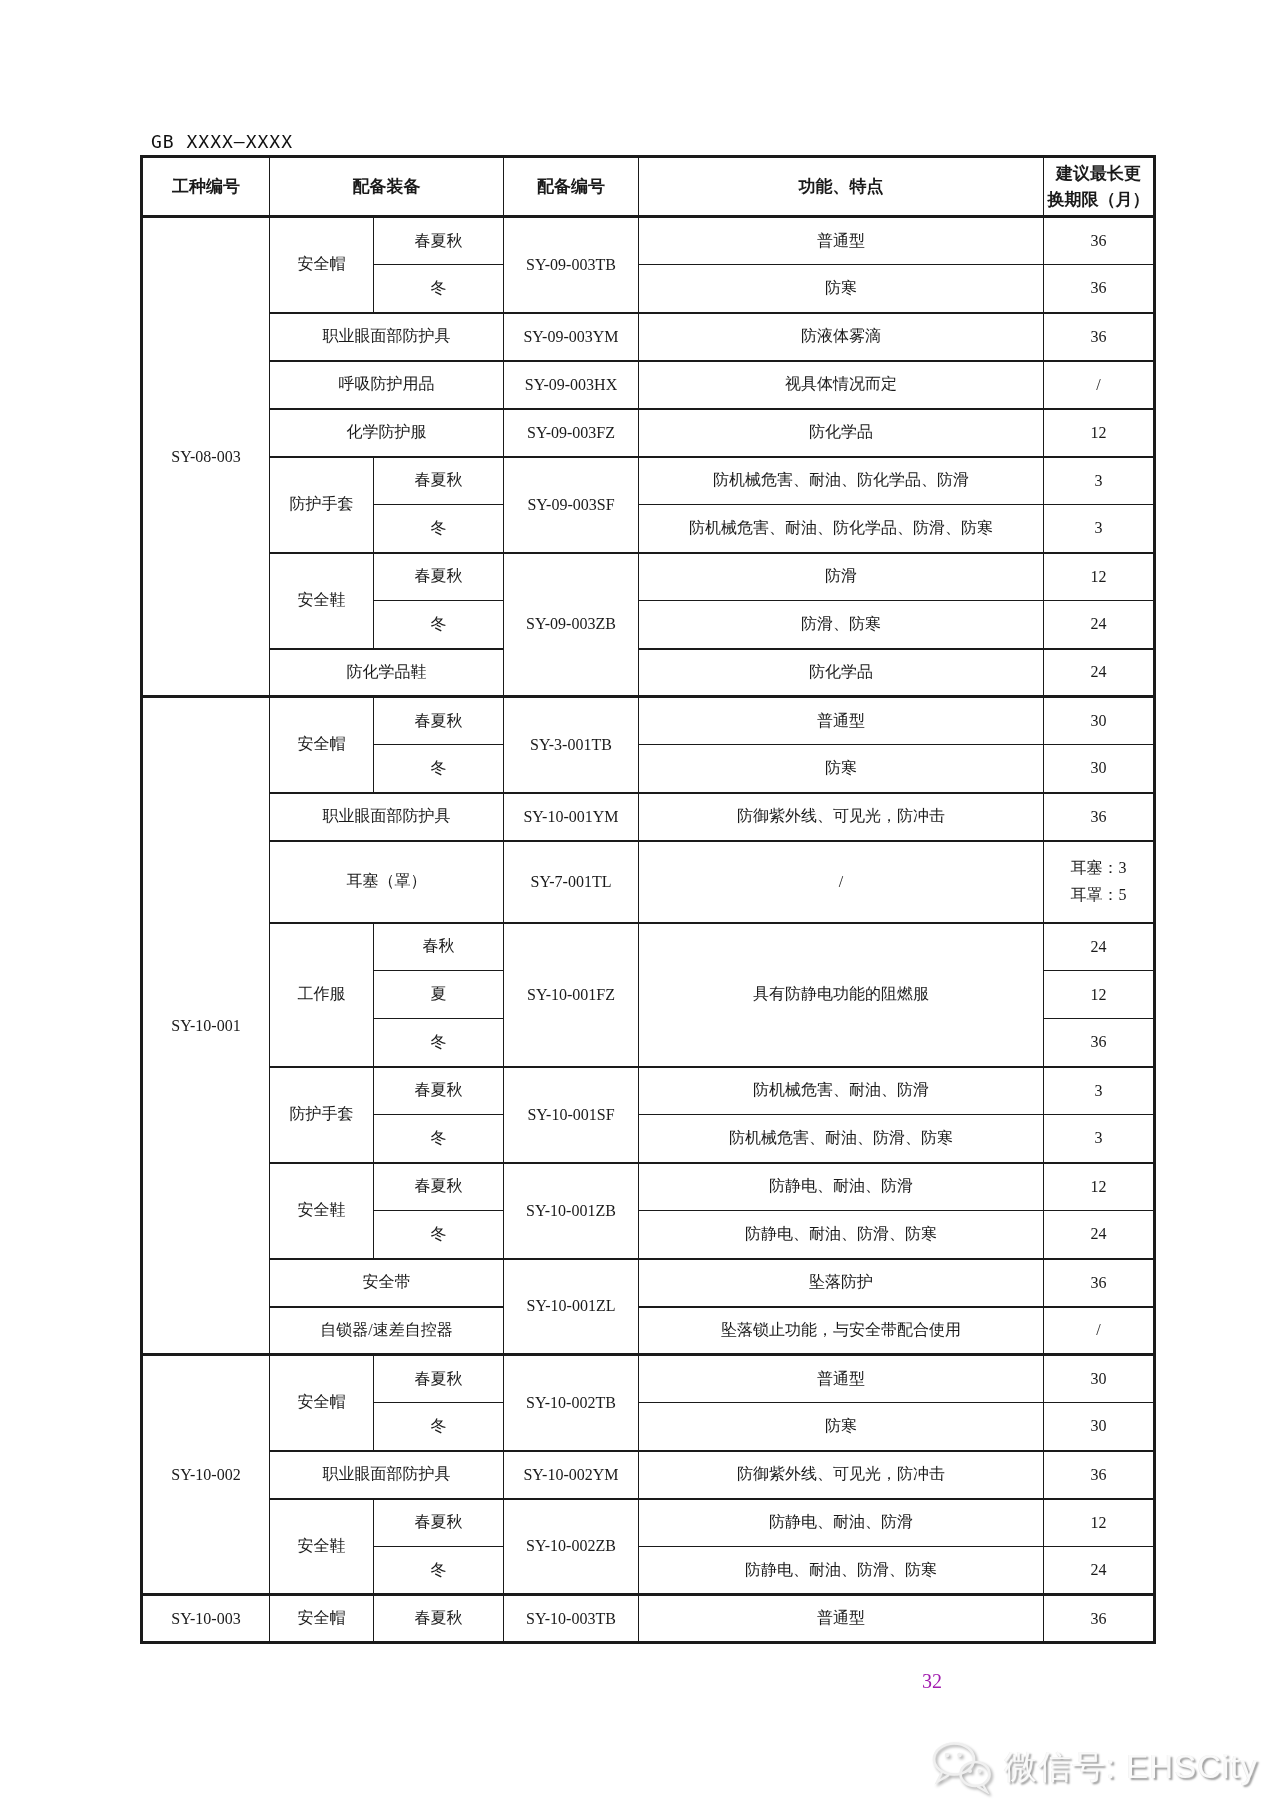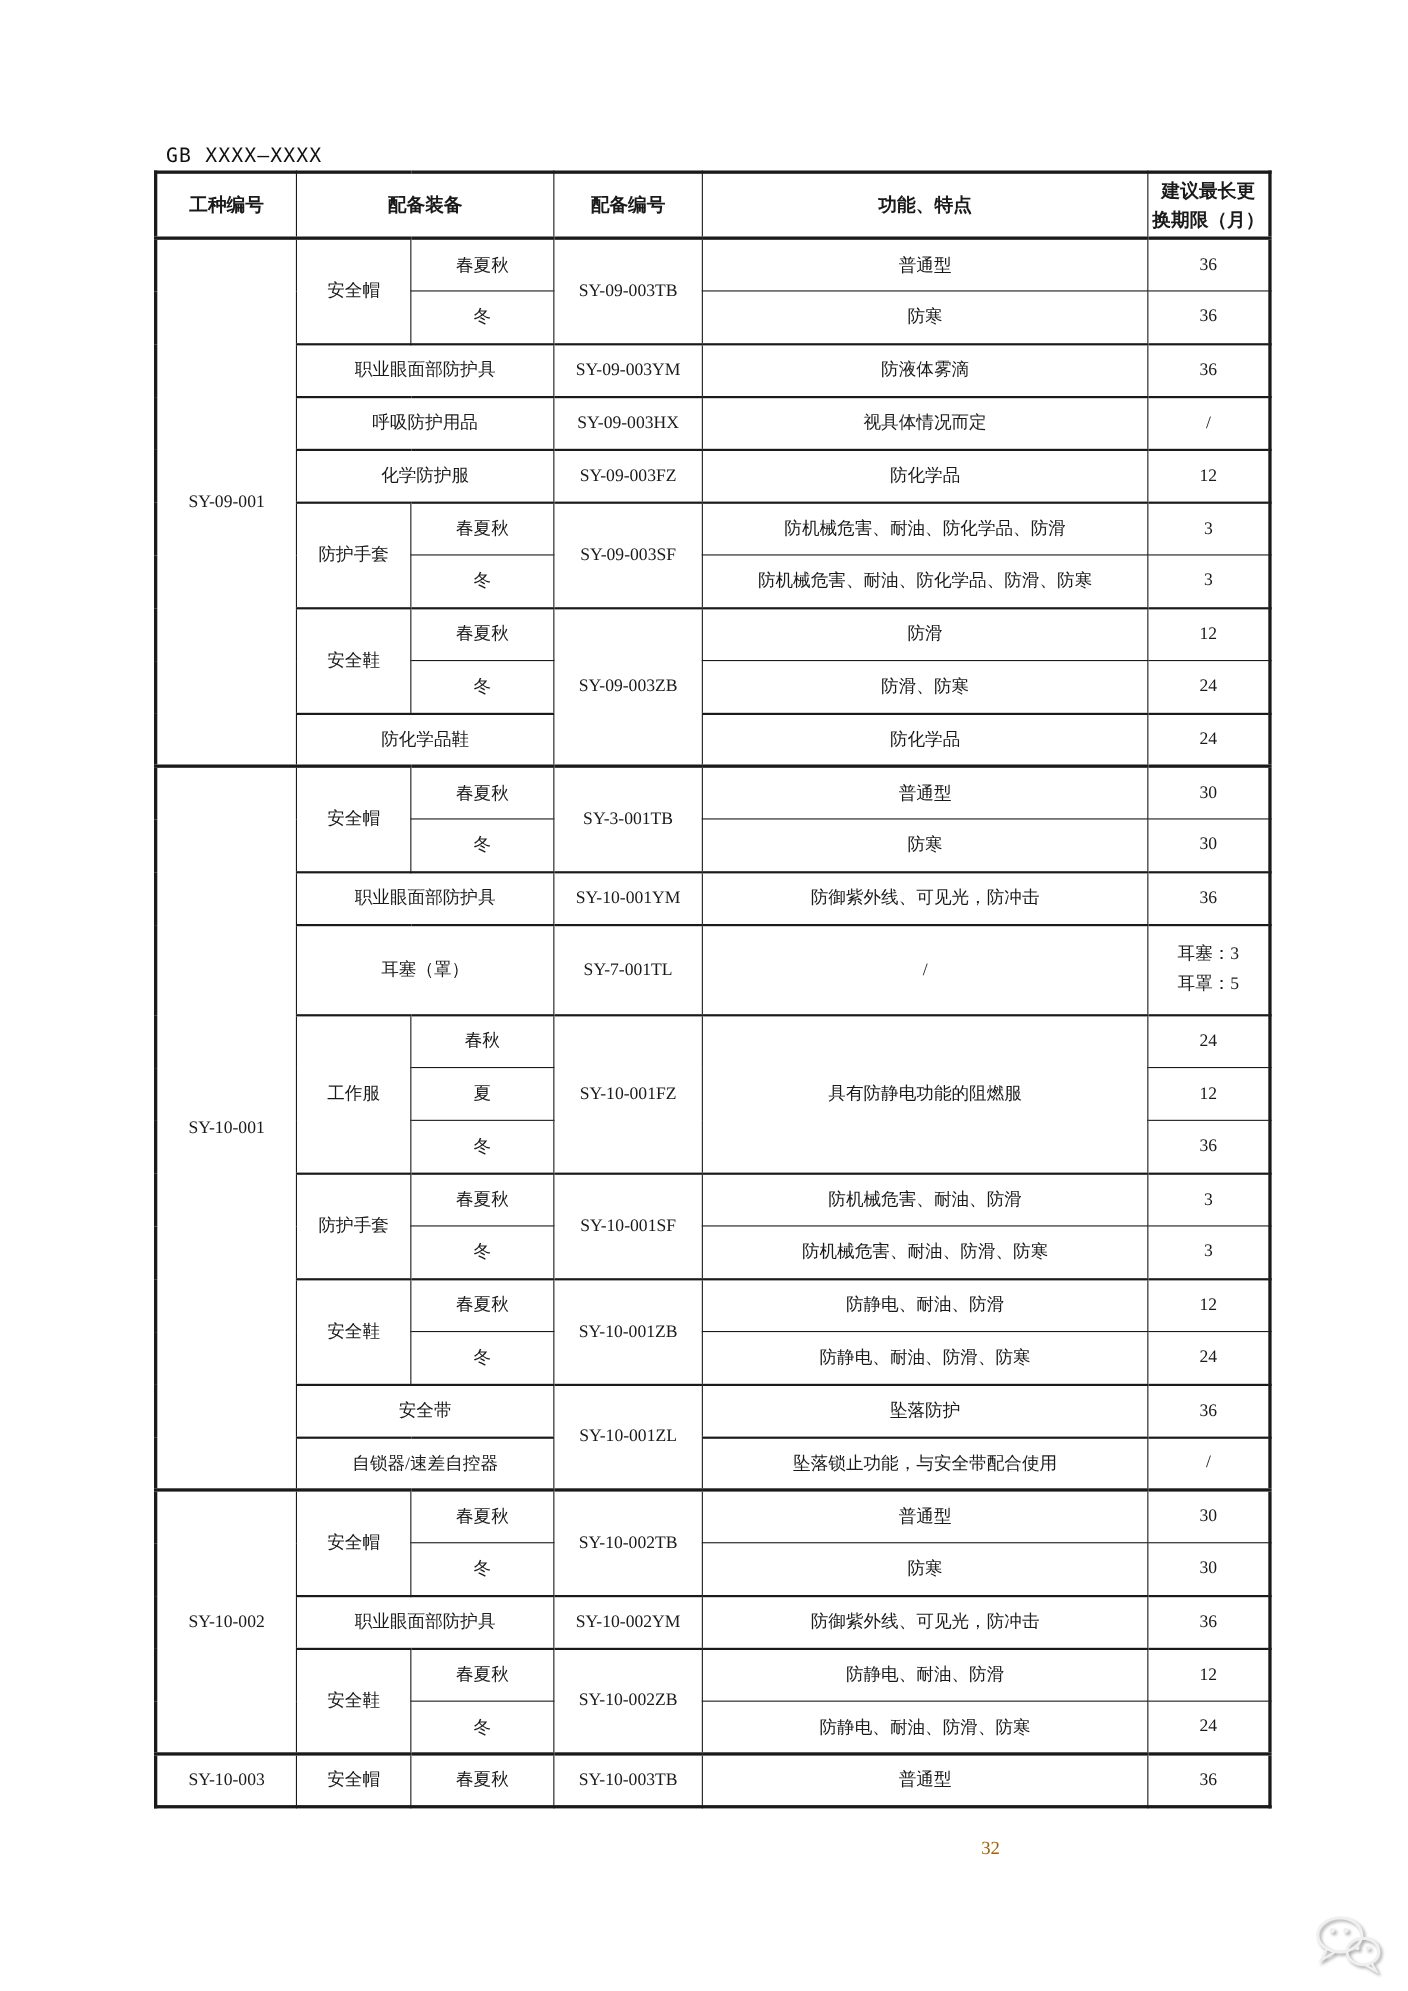--- a/index.html
+++ b/index.html
@@ -26,21 +26,21 @@
   thead tr{height:60px;}
   tbody tr{height:48px;}
   tbody tr.tall{height:82px;}
   thead th{border-bottom:3px solid #1a1a1a;}
   tbody tr.grp td{border-top:2px solid #1a1a1a;}
   tbody tr.sec td{border-top:3px solid #1a1a1a;}
   td.func{text-align:left;padding-left:12px;padding-right:6px;white-space:nowrap;}
   td.months-multi{text-align:left;padding-left:14px;line-height:1.65;}
   th .hline{line-height:1.5;}
   .page-number{
-    position:absolute;left:892px;top:1670px;font-size:17px;color:#a16207;
+    position:absolute;left:922px;top:1670px;font-size:20px;color:#a21caf;
     font-family:"Liberation Serif","DejaVu Serif",serif;
   }
   .watermark{
     position:absolute;right:22px;top:1740px;
     display:flex;align-items:center;gap:10px;
   }
   .watermark svg{filter:drop-shadow(2px 2px 1.5px #a8a8a8);}
   .watermark .wm-text{
     font-family:"Liberation Sans","DejaVu Sans",sans-serif;
     font-size:33px;letter-spacing:1px;color:#fafafa;
@@ -70,21 +70,21 @@
       <th>功能、特点</th>
       <th>
         <div class="hline">建议最长更</div>
         <div class="hline">换期限（月）</div>
       </th>
     </tr>
   </thead>
   <tbody>
 
     <tr class="sec">
-      <td rowspan="10">SY-09-001</td>
+      <td rowspan="10">SY-08-003</td>
       <td rowspan="2">安全帽</td>
       <td>春夏秋</td>
       <td rowspan="2">SY-09-003TB</td>
       <td class="func">普通型</td>
       <td>36</td>
     </tr>
     <tr>
       <td>冬</td>
       <td class="func">防寒</td>
       <td>36</td>
@@ -269,13 +269,14 @@
       <ellipse cx="45" cy="34" rx="14.5" ry="12"></ellipse>
       <path d="M52.5 44 L57 52 L47.5 46.5" stroke-width="2.2"></path>
     </g>
     <g fill="#efefef" stroke="none">
       <circle cx="17" cy="15" r="2.3"></circle>
       <circle cx="29.5" cy="15" r="2.3"></circle>
       <circle cx="40" cy="31" r="2"></circle>
       <circle cx="49.5" cy="31" r="2"></circle>
     </g>
   </svg>
+  <span class="wm-text">微信号: EHSCity</span>
 </div>
 
 </body></html>

